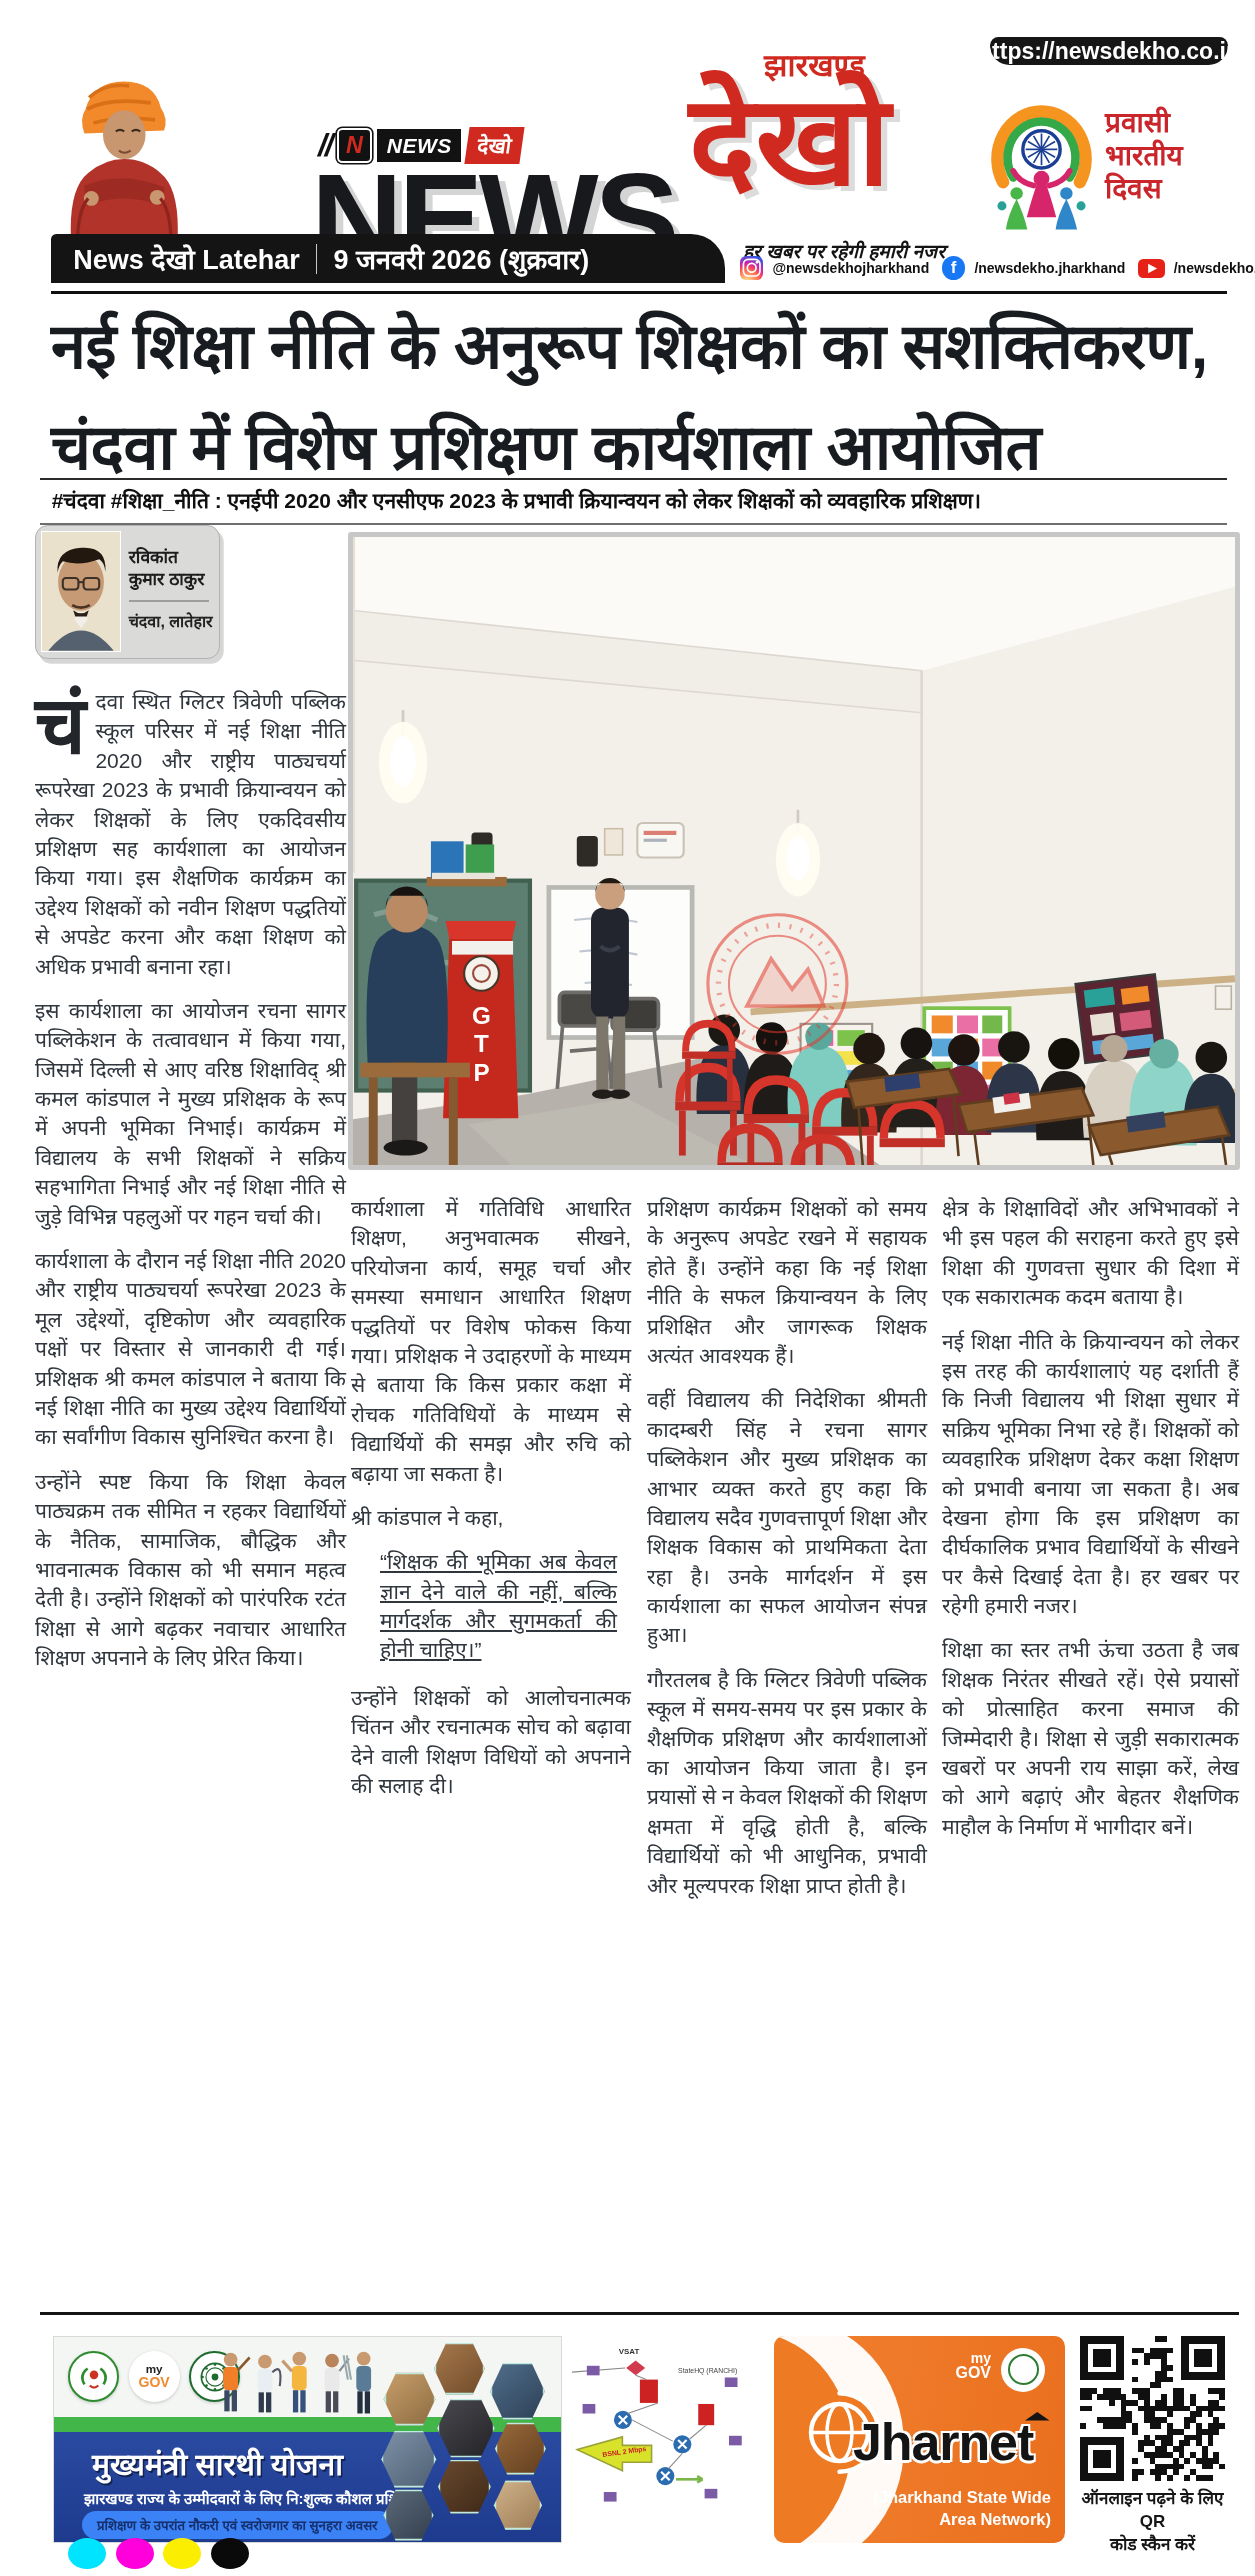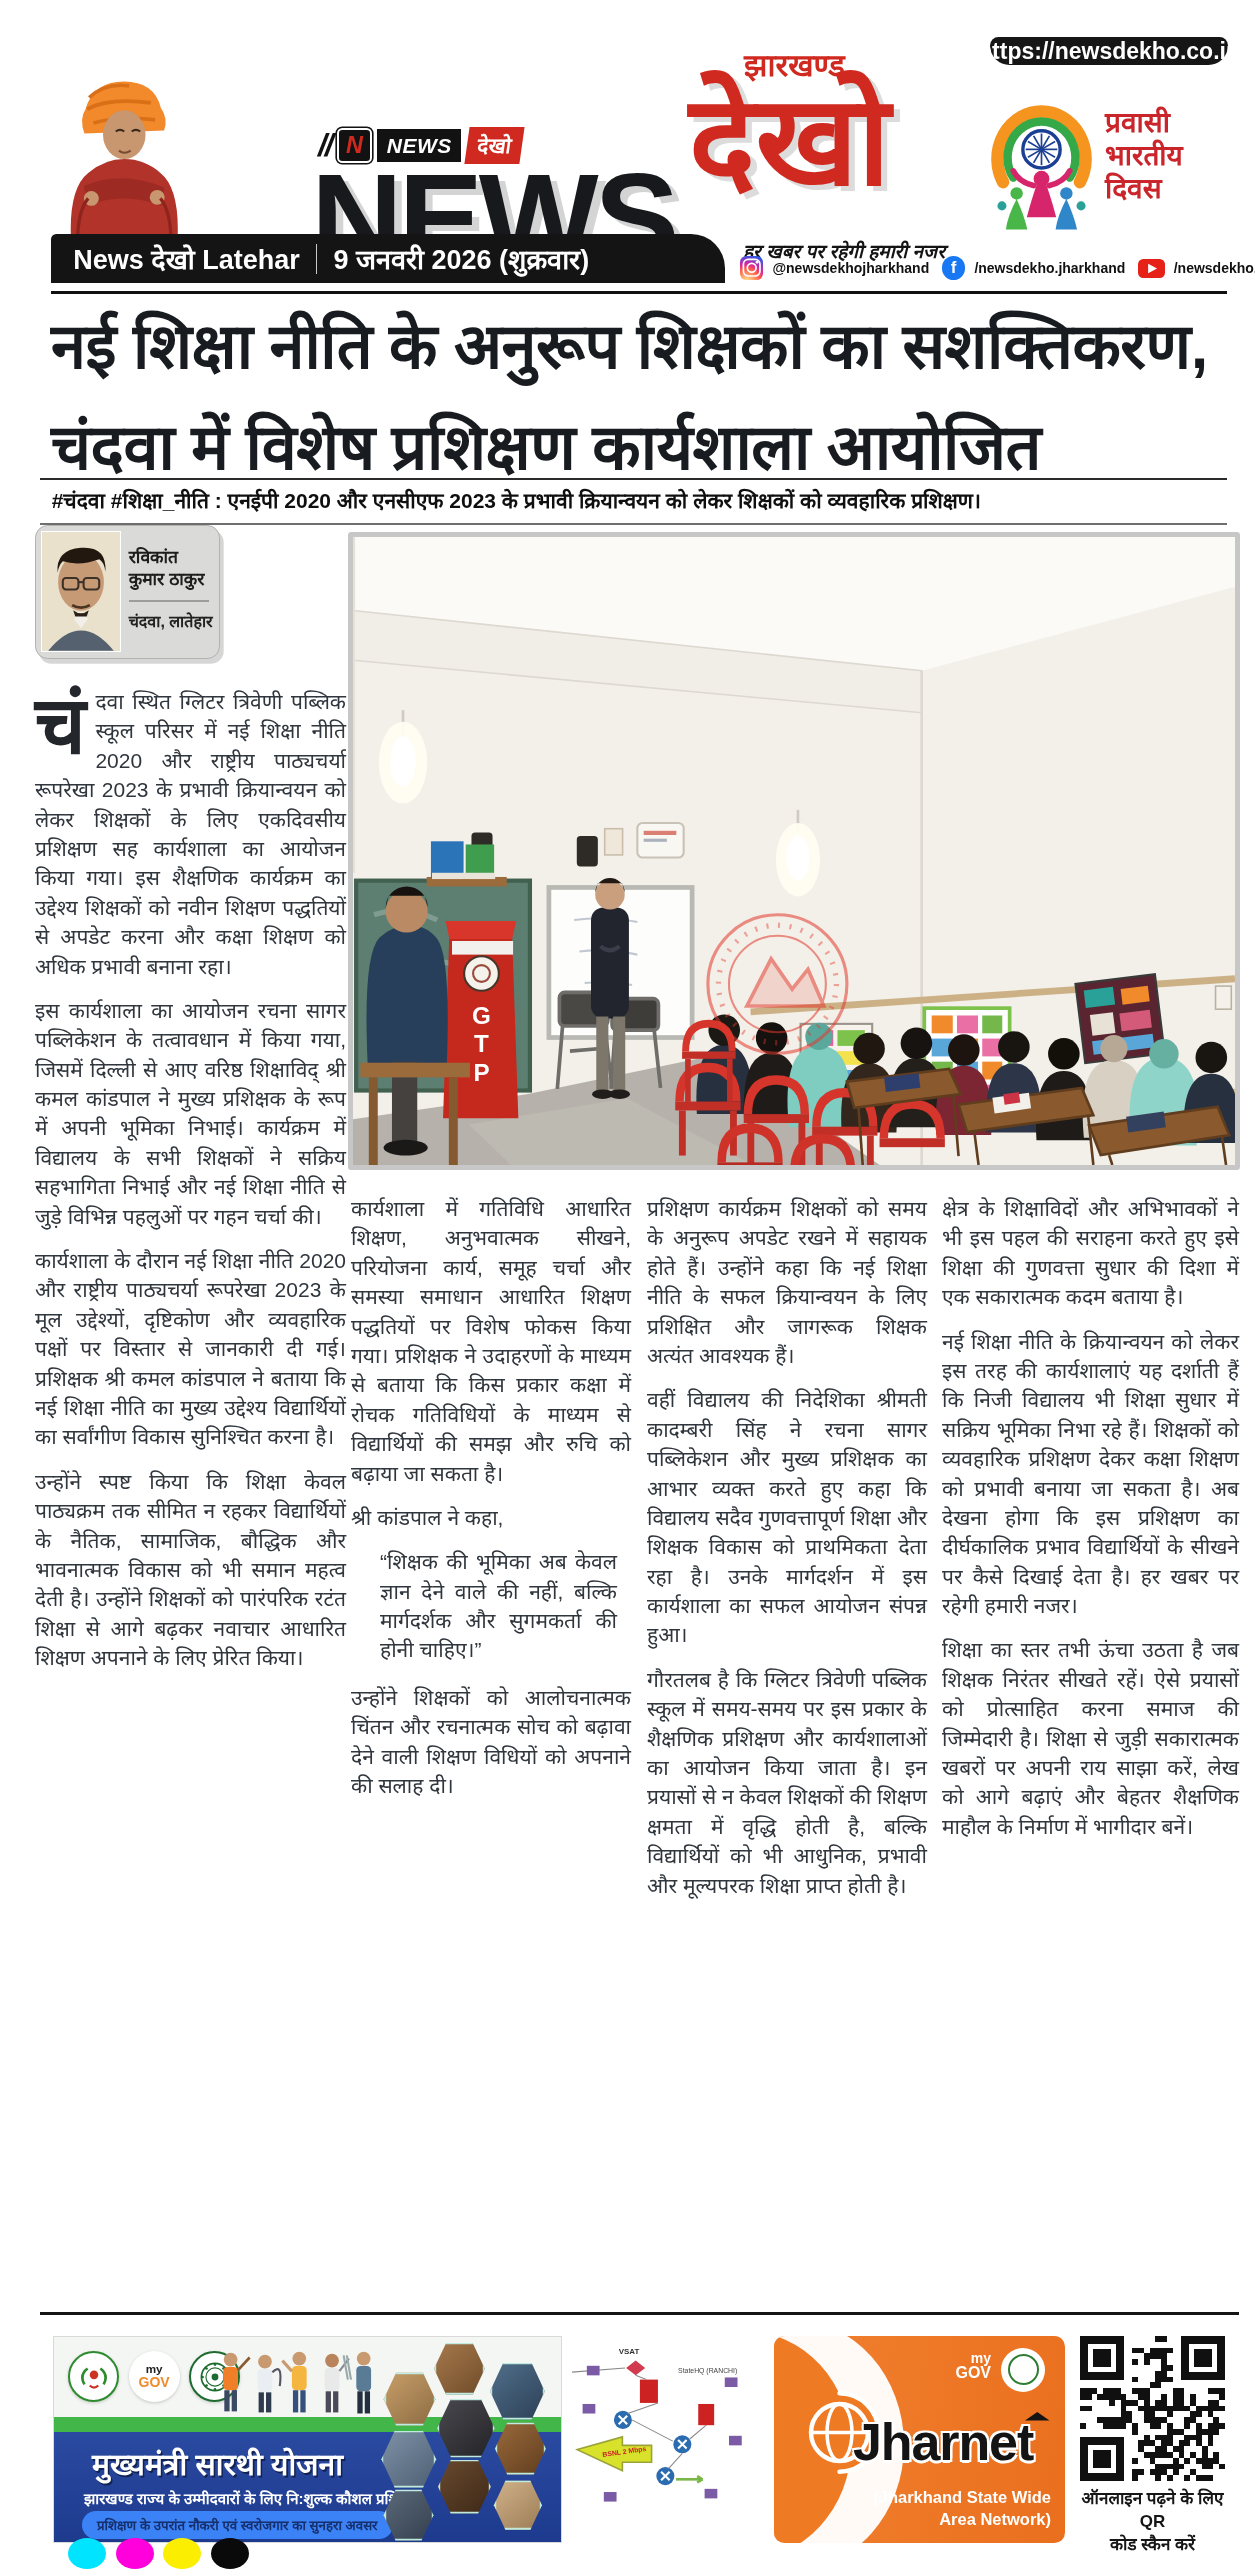--- a/index.html
+++ b/index.html
@@ -9,21 +9,21 @@
   
   .viveka{position:absolute;left:56px;top:72px;width:136px;height:171px;}
   .mini-logo{position:absolute;left:318px;top:127px;display:flex;align-items:center;gap:5.3px;}
   .mini-slashes{font-size:32px;font-weight:900;font-style:italic;color:#121212;letter-spacing:-2.1px;}
   .mini-nbox{width:35px;height:35px;background:#121212;border:2.1px solid #fff;box-shadow:0 0 0 1.6px #121212;border-radius:5.3px;display:flex;align-items:center;justify-content:center;}
   .mini-nbox b{color:#d02a20;font-size:23.4px;font-style:italic;}
   .mini-news{background:#121212;color:#fff;font-style:italic;font-weight:800;font-size:21px;padding:4.3px 9.6px;letter-spacing:0.5px;}
   .mini-dekho{background:#d02a20;color:#fff;font-weight:800;font-size:21px;padding:4.3px 10.6px;transform:skewX(-8deg);}
   .brand-en{position:absolute;left:311px;top:155px;font-size:127px;line-height:1;font-weight:900;letter-spacing:-4.3px;color:#17191c;text-shadow:7.4px 6.4px 0 #d4d4d4;}
   .brand-hi{position:absolute;left:689px;top:63px;font-size:125px;line-height:1.25;font-weight:800;color:#d02a20;text-shadow:6.4px 5.3px 0 #dcdcdc;}
-  .brand-state{position:absolute;left:744px;top:43px;font-size:31px;font-weight:800;color:#d02a20;}
+  .brand-state{position:absolute;left:764px;top:43px;font-size:31px;font-weight:800;color:#d02a20;}
   .brand-tagline{position:absolute;left:743px;top:238px;font-size:19px;font-weight:800;font-style:italic;color:#141414;}
   .url-pill{position:absolute;left:990px;top:37px;width:238px;height:28px;background:#161616;color:#fff;border-radius:9.6px 9.6px 22.3px 22.3px;display:flex;align-items:center;justify-content:center;font-size:23px;font-weight:800;cursor:pointer;}
   .pbd{position:absolute;left:985px;top:91px;width:113px;height:145px;}
   .pbd-text{position:absolute;left:1105px;top:106px;font-size:28px;line-height:1.18;font-weight:800;color:#c9252b;}
 
   
   .edition-bar{position:absolute;left:51px;top:234px;width:674px;height:49px;background:#141414;border-radius:5.3px 34px 0 0;display:flex;align-items:center;padding:0 22.3px;color:#fff;}
   .edition-bar .ed-name{font-size:27px;font-weight:800;}
   .edition-bar .vbar{width:1.6px;height:30px;background:#c9c9c9;margin:0 16px;}
   .edition-bar .ed-date{font-size:27px;font-weight:700;}
@@ -49,21 +49,21 @@
   .rep-loc{font-size:16px;font-weight:600;color:#222;}
 
   
   .photo{position:absolute;left:348px;top:532px;width:892px;height:638px;border:5.3px solid #c7c7c7;background:#f3f0ea;border-radius:3.2px;}
   .photo svg{width:100%;height:100%;display:block;}
 
   
   .col{position:absolute;color:#30363d;}
   .col p{font-size:21px;line-height:1.4;margin:0 0 15px;text-align:justify;}
   .col p.short{text-align:left;}
-  .col p.quote{margin:5.3px 14px 18px 29px;text-align:justify;}
+  .col p.quote{margin:5.3px 14px 18px 29px;text-align:justify;text-decoration:underline;}
   .col1{left:35px;top:687px;width:311px;}
   .col2{left:351px;top:1194px;width:280px;}
   .col3{left:647px;top:1194px;width:280px;}
   .col4{left:942px;top:1194px;width:297px;}
   .dropcap{float:left;font-size:80px;line-height:.75;font-weight:700;color:#23272c;margin:8.5px 9.6px 1.1px 0;}
 
   
   .foot-rule{position:absolute;left:40px;top:2312px;width:1199px;height:3.2px;background:#151515;}
 
   .saarthi{position:absolute;left:53px;top:2336px;width:509px;height:207px;background:#fff;border:0.5px solid #d9d9d9;overflow:hidden;}

